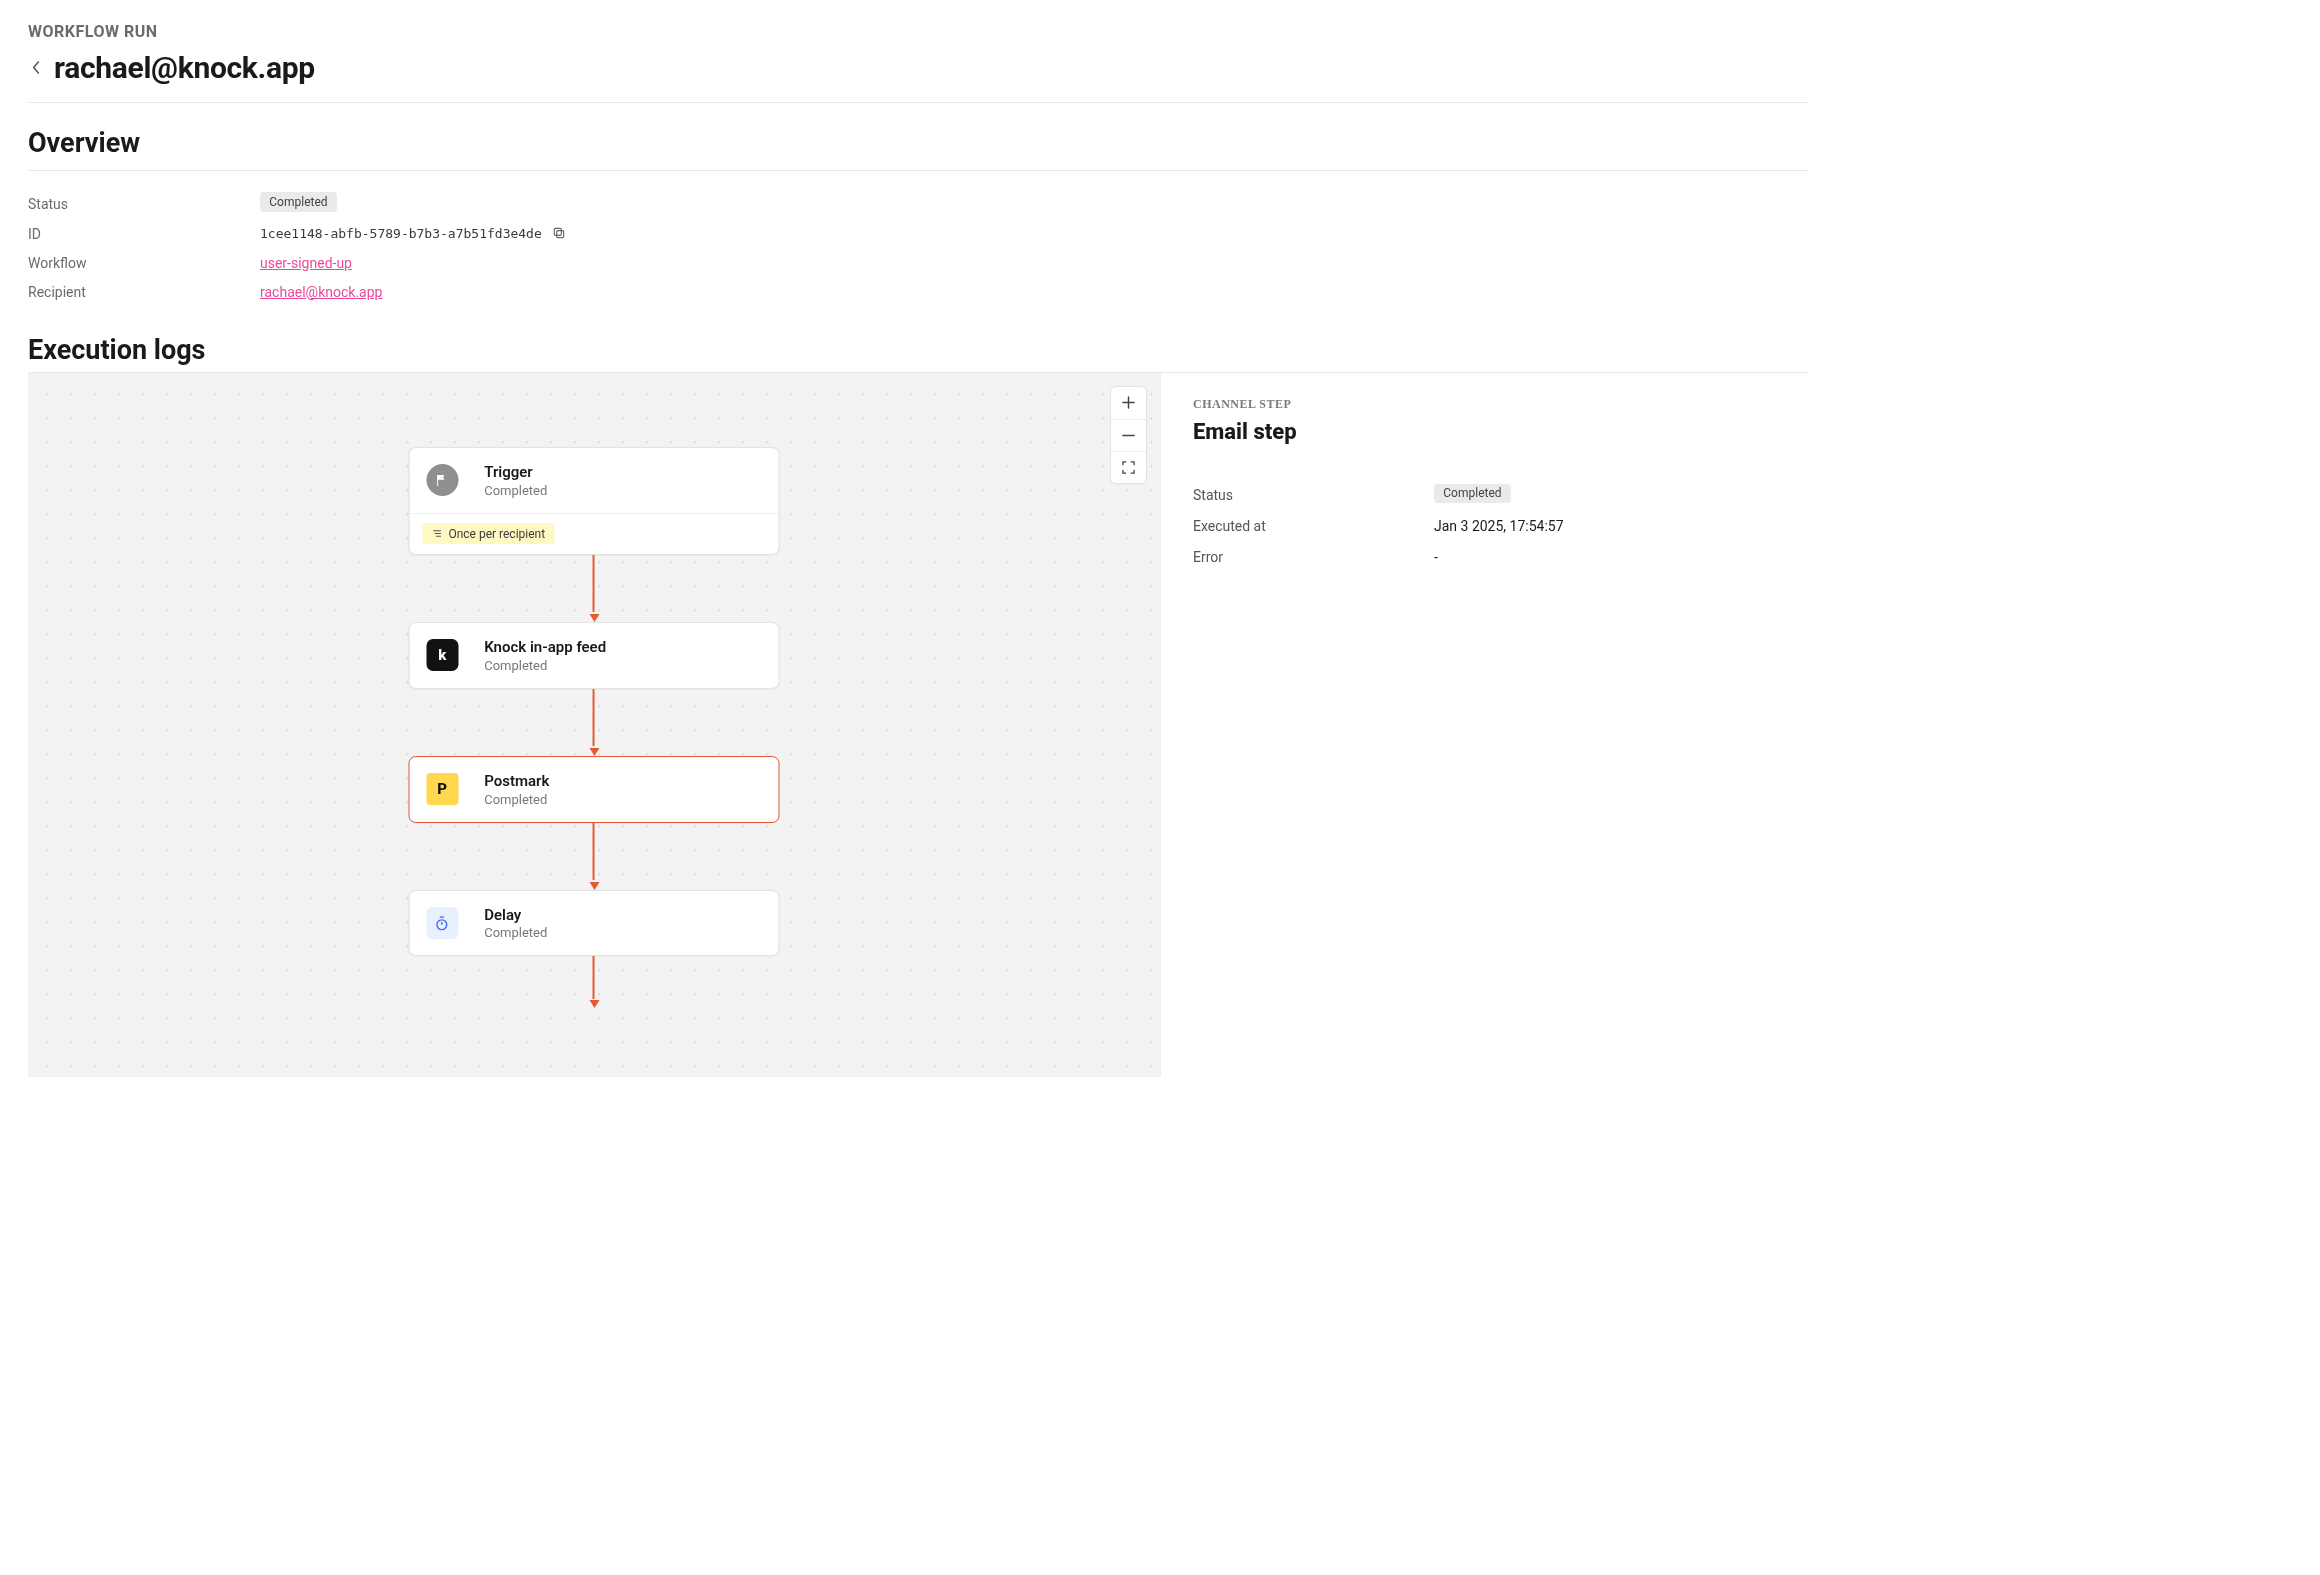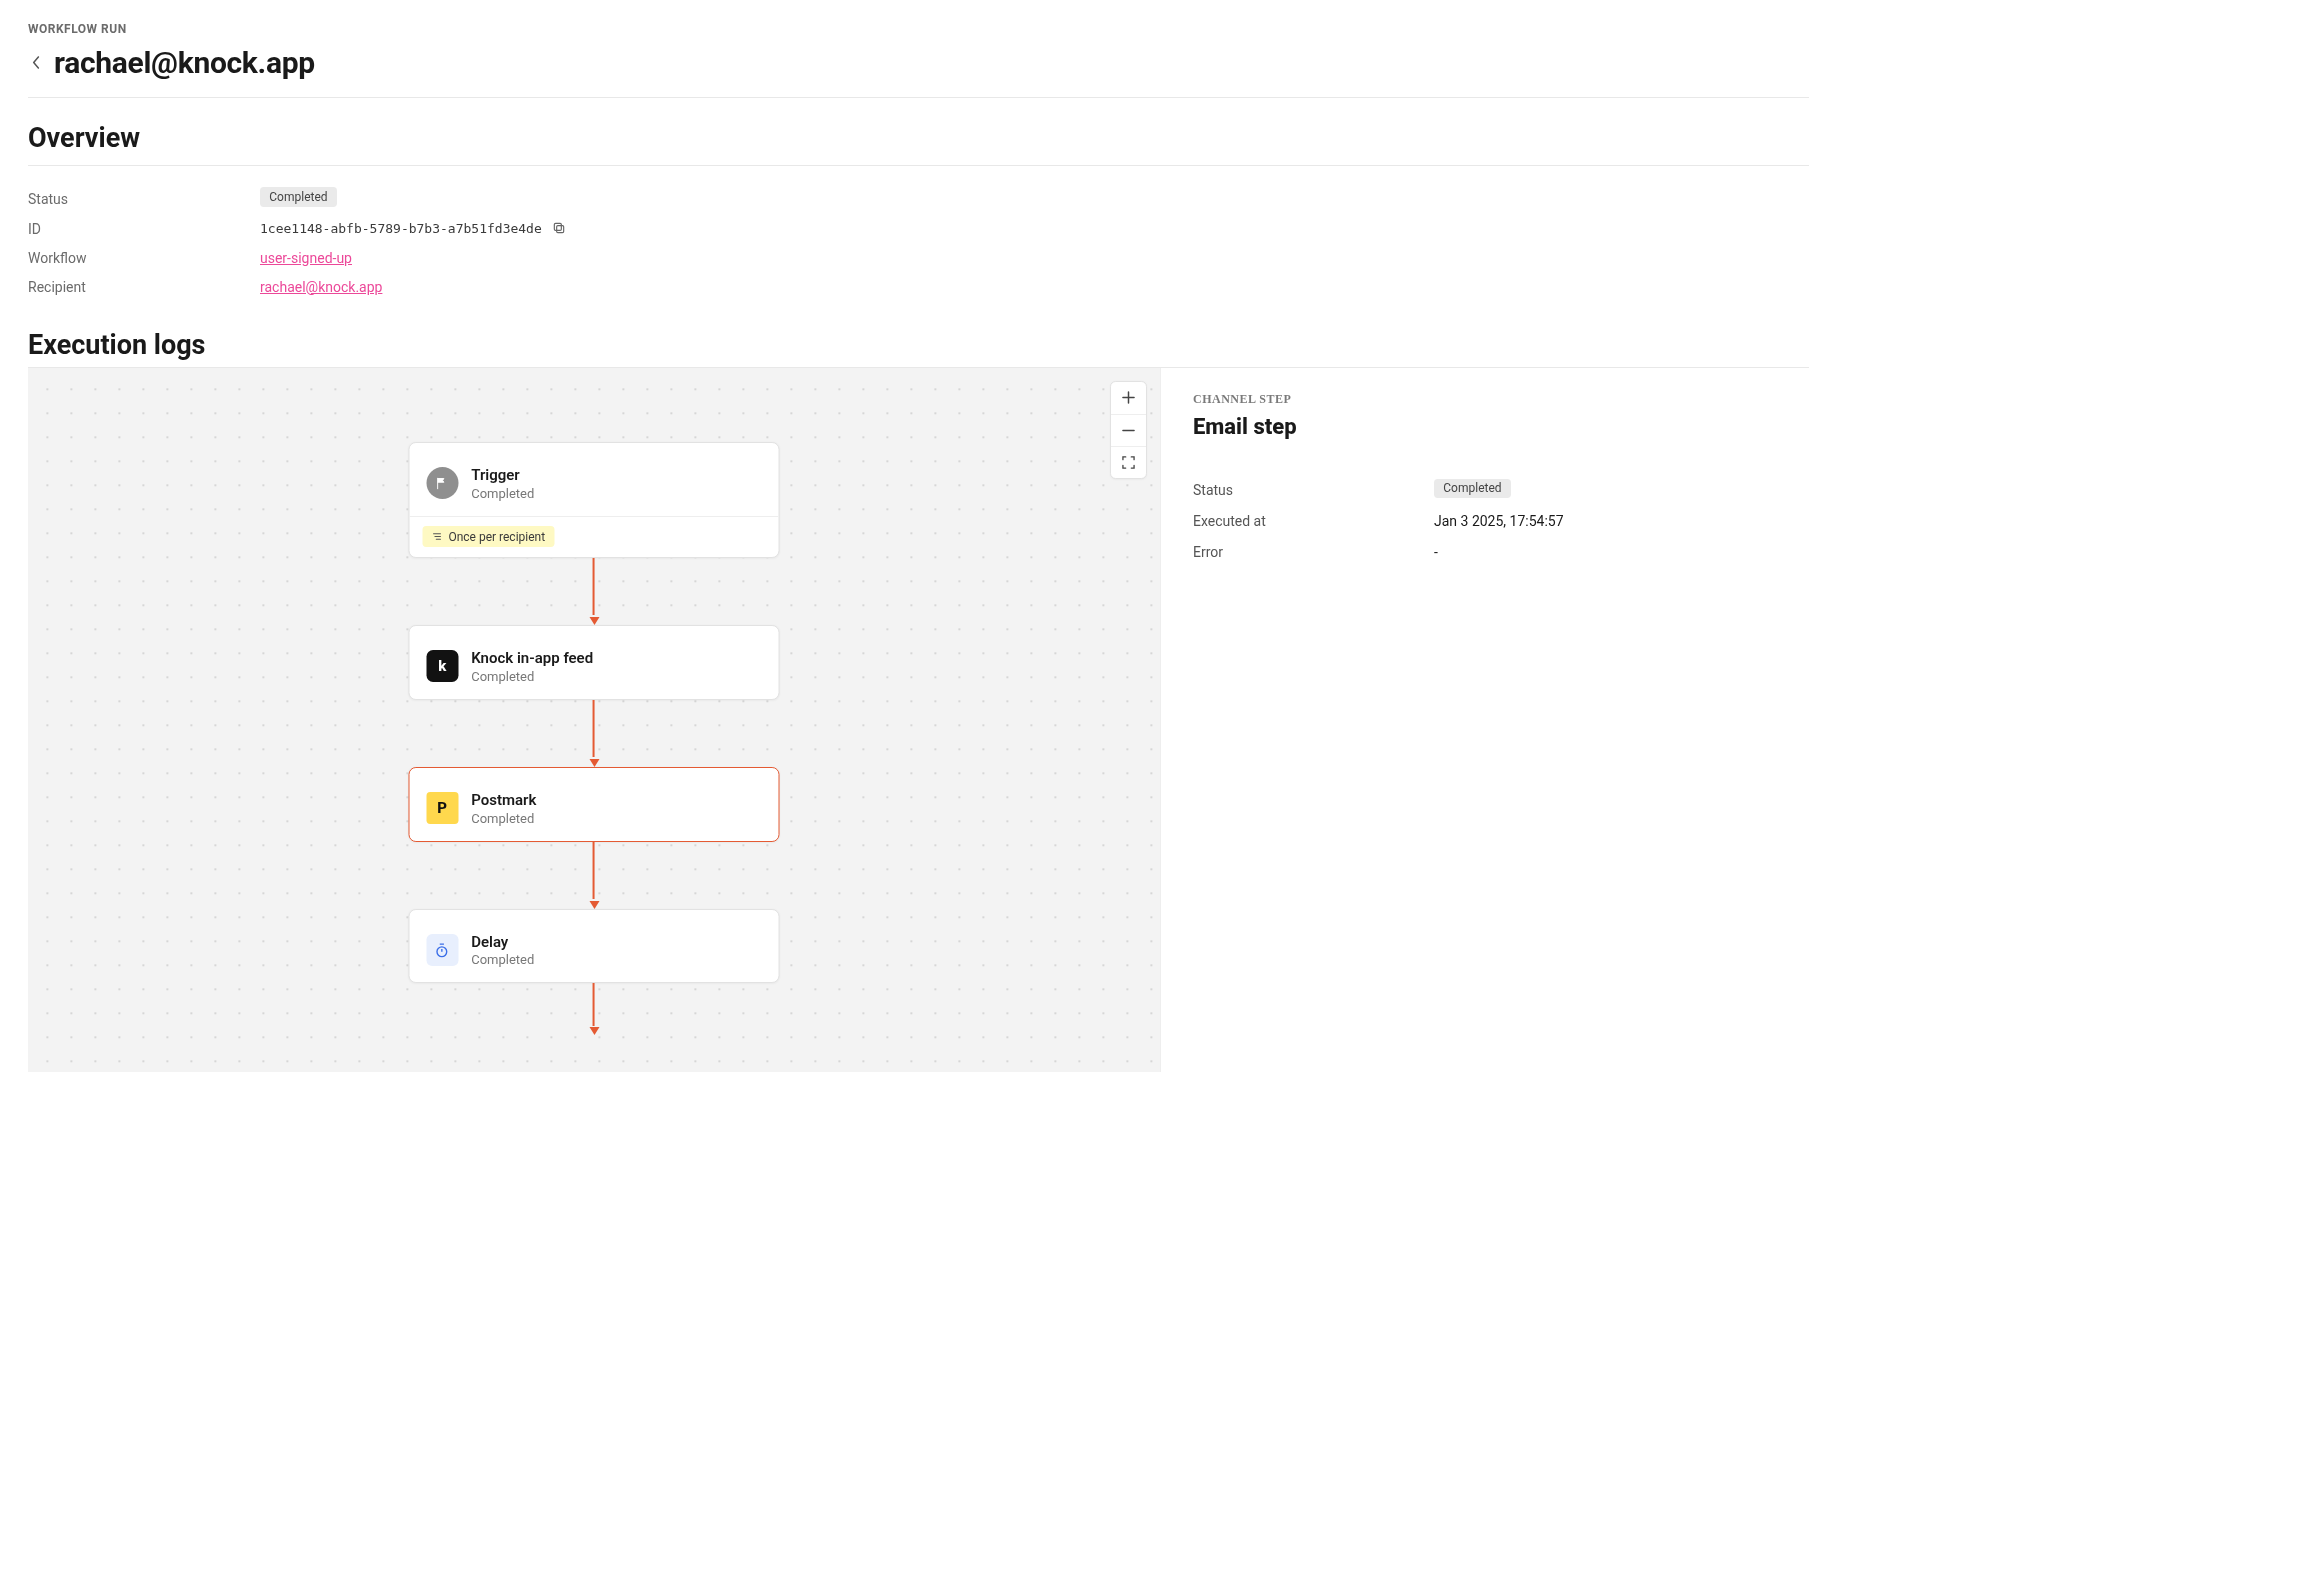--- a/index.html
+++ b/index.html
@@ -5,21 +5,21 @@
   * { box-sizing: border-box; margin: 0; padding: 0; }
   body {
     font-family: -apple-system, BlinkMacSystemFont, "Segoe UI", Roboto, Helvetica, Arial, sans-serif;
     background: #fff;
     color: #1a1a1a;
     font-size: 13px;
     padding: 0;
   }
   .page { padding: 22px 28px 0 28px; max-width: 1837px; }
   .eyebrow {
-    font-size: 12px;
+    font-size: 16px;
     font-weight: 700;
     letter-spacing: 0.5px;
     color: #6b6b6b;
   }
   .title-row {
     display: flex;
     align-items: center;
     gap: 9.3px;
     margin-top: 9.3px;
     padding-bottom: 16.7px;
@@ -135,23 +135,22 @@
     width: 371px;
     background: #fff;
     border: 0.9px solid #e2e2e2;
     border-radius: 7.4px;
     box-shadow: 0 0.9px 1.9px rgba(0,0,0,0.04);
   }
   .node.selected { border: 1.9px solid #e45a33; }
   .node-body {
     display: flex;
     align-items: center;
-    gap: 13px;
+    gap: 26px;
     padding: 15px 16.7px;
-    margin-top: 8px;
   }
   .node-title { font-size: 15px; font-weight: 650; }
   .node-sub { font-size: 13px; color: #787878; margin-top: 1.9px; }
   .node-sep { border-top: 0.9px solid #eee; }
   .chip-row { padding: 9.3px 13px; }
   .chip {
     display: inline-flex;
     align-items: center;
     gap: 5.6px;
     background: #fef9c3;

